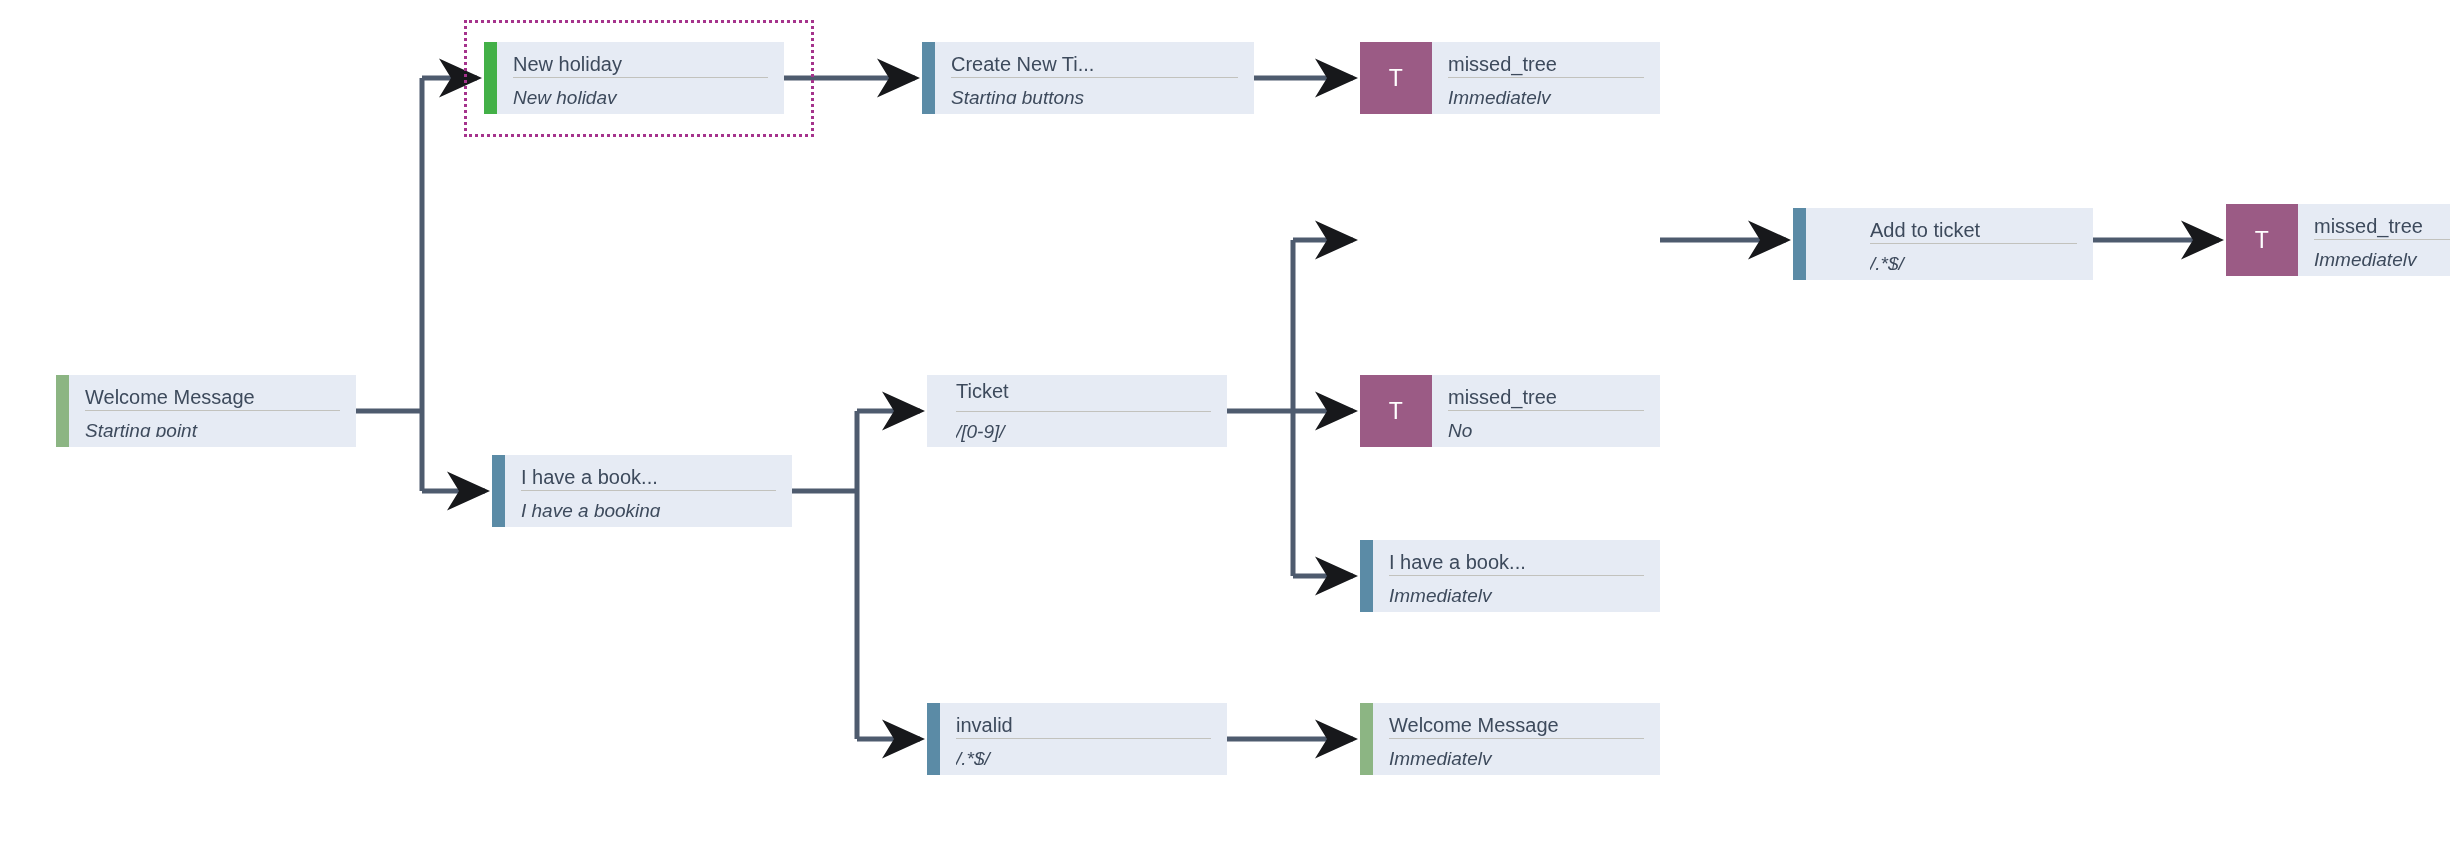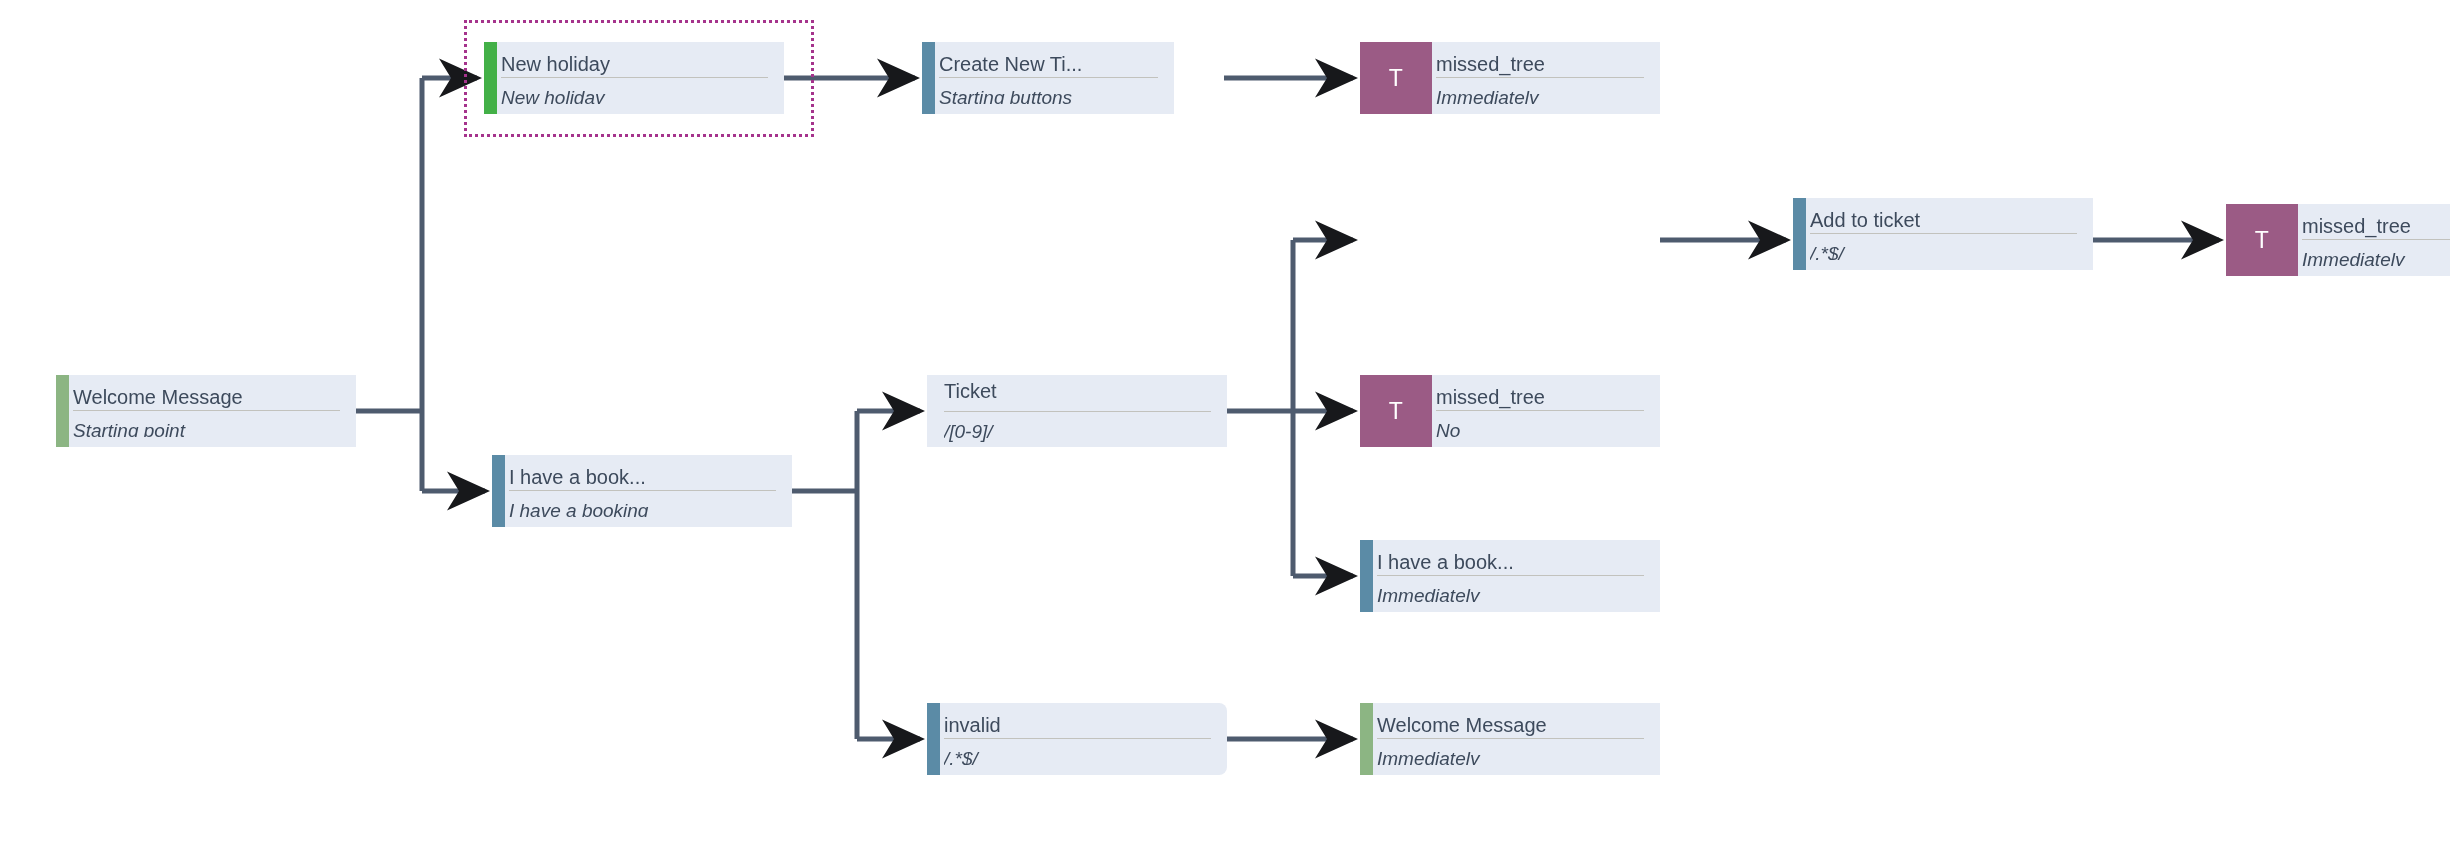--- a/index.html
+++ b/index.html
@@ -54,21 +54,21 @@
     font-size: 23px;
     display: flex;
     align-items: center;
     justify-content: center;
     letter-spacing: 0.5px;
   }
 
   .node .body {
     flex: 1 1 auto;
     min-width: 0;
-    padding: 9px 16px 10px 4px;
+    padding: 9px 16px 10px 16px;
     display: flex;
     flex-direction: column;
     justify-content: center;
     box-sizing: border-box;
   }
   .node .title {
     font-size: 20px;
     color: #3d4a5c;
     line-height: 26px;
     white-space: nowrap;
@@ -146,21 +146,21 @@
   </div>
 
   <div class="node accent-green" style="left: 484px; top: 42px; width: 300px; height: 72px;">
     <div class="accent"></div>
     <div class="body">
       <div class="title">New holiday</div>
       <div class="subtitle">New holiday</div>
     </div>
   </div>
 
-  <div class="node accent-steel" style="left: 922px; top: 42px; width: 252px; height: 72px;">
+  <div class="node accent-steel" style="left: 922px; top: 42px; width: 332px; height: 72px;">
     <div class="accent"></div>
     <div class="body">
       <div class="title">Create New Ti...</div>
       <div class="subtitle">Starting buttons</div>
     </div>
   </div>
 
   <div class="node" style="left: 1360px; top: 42px; width: 300px; height: 72px;">
     <div class="badge">T</div>
     <div class="body">
@@ -178,21 +178,21 @@
   </div>
 
   <div class="node accent-steel" style="left: 927px; top: 375px; width: 300px; height: 72px; align-items: center;">
     <div class="accent"></div>
     <div class="body">
       <div class="title">Ticket</div>
       <div class="subtitle">/[0-9]/</div>
     </div>
   </div>
 
-  <div class="node accent-steel" style="left: 927px; top: 703px; width: 300px; height: 72px; border-radius: 8px;">
+  <div class="node accent-steel" style="left: 927px; top: 703px; width: 300px; height: 72px;">
     <div class="accent"></div>
     <div class="body">
       <div class="title">invalid</div>
       <div class="subtitle">/.*$/</div>
     </div>
   </div>
 
 
   <div class="node" style="left: 1360px; top: 375px; width: 300px; height: 72px;">
     <div class="badge">T</div>
@@ -211,21 +211,21 @@
   </div>
 
   <div class="node accent-sage" style="left: 1360px; top: 703px; width: 300px; height: 72px;">
     <div class="accent"></div>
     <div class="body">
       <div class="title">Welcome Message</div>
       <div class="subtitle">Immediately</div>
     </div>
   </div>
 
-  <div class="node accent-steel" style="left: 1793px; top: 198px; width: 300px; height: 72px;">
+  <div class="node accent-steel" style="left: 1793px; top: 208px; width: 300px; height: 72px; gap: 48px;">
     <div class="accent"></div>
     <div class="body">
       <div class="title">Add to ticket</div>
       <div class="subtitle">/.*$/</div>
     </div>
   </div>
 
   <div class="node" style="left: 2226px; top: 204px; width: 300px; height: 72px;">
     <div class="badge">T</div>
     <div class="body">

